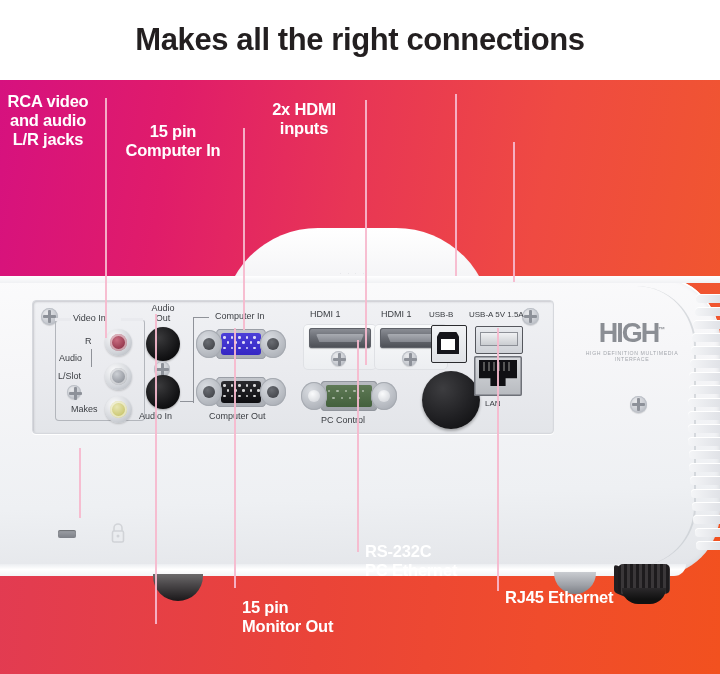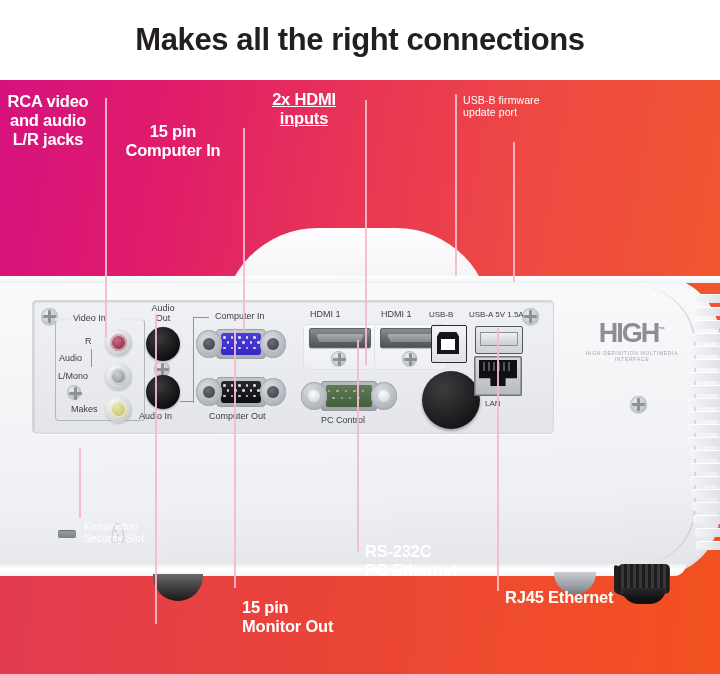--- a/index.html
+++ b/index.html
@@ -298,21 +298,21 @@
             </div>
           <div class="rca white" style="left:72px;top:62px;">
               <i></i>
             </div>
           <div class="rca yellow" style="left:72px;top:95px;">
               <i></i>
             </div>
 
           <div class="lbl" style="left:52px;top:35px;">R</div>
           <div class="lbl" style="left:26px;top:52px;">Audio</div>
-          <div class="lbl" style="left:25px;top:70px;">L/Mono</div>
+          <div class="lbl" style="left:25px;top:70px;">L/Slot</div>
           <div class="lbl" style="left:38px;top:103px;">Makes</div>
           <div style="position:absolute;left:58px;top:48px;width:1.2px;height:18px;background:#8f9299;"></div>
           <div class="screw" style="left:34px;top:84px;width:14px;height:14px;"></div>
 
           <div class="lbl" style="left:110px;top:2px;text-align:center;width:40px;white-space:pre-line;">Audio
 Out</div>
           <div class="jack" style="left:113px;top:26px;"></div>
           <div class="screw" style="left:121px;top:60px;width:16px;height:16px;"></div>
           <div class="jack" style="left:113px;top:74px;"></div>
           <div class="lbl" style="left:106px;top:110px;">Audio In</div>
@@ -451,27 +451,23 @@
     <div class="ln" style="left:155px;top:234px;height:310px;"></div>
     <div class="ln" style="left:234px;top:248px;height:260px;"></div>
     <div class="ln" style="left:357px;top:260px;height:212px;"></div>
     <div class="ln" style="left:497px;top:248px;height:263px;"></div>
 
     <div class="co bold r" style="left:0px;top:12px;width:96px;">RCA video
 and audio
 L/R jacks</div>
     <div class="co bold r" style="left:110px;top:42px;width:126px;">15 pin
 Computer In</div>
-    <div class="co bold r" style="left:250px;top:10px;width:108px;text-decoration:underline;">2x HDMI
+    <div class="co bold r" style="left:250px;top:20px;width:108px;">2x HDMI
 inputs</div>
-    <div class="co thin l" style="left:463px;top:14px;width:120px;">USB-B firmware
-update port</div>
-
-    <div class="co thin l" style="left:84px;top:440px;width:110px;">Kensington
-Security Slot</div>
+
     <div class="co bold l" style="left:242px;top:518px;width:140px;">15 pin
 Monitor Out</div>
     <div class="co bold l" style="left:365px;top:462px;width:130px;">RS-232C
 PC Ethernet</div>
     <div class="co bold l" style="left:505px;top:508px;width:180px;">RJ45 Ethernet</div>
 
   </div>
 </div>
 
 </body></html>

